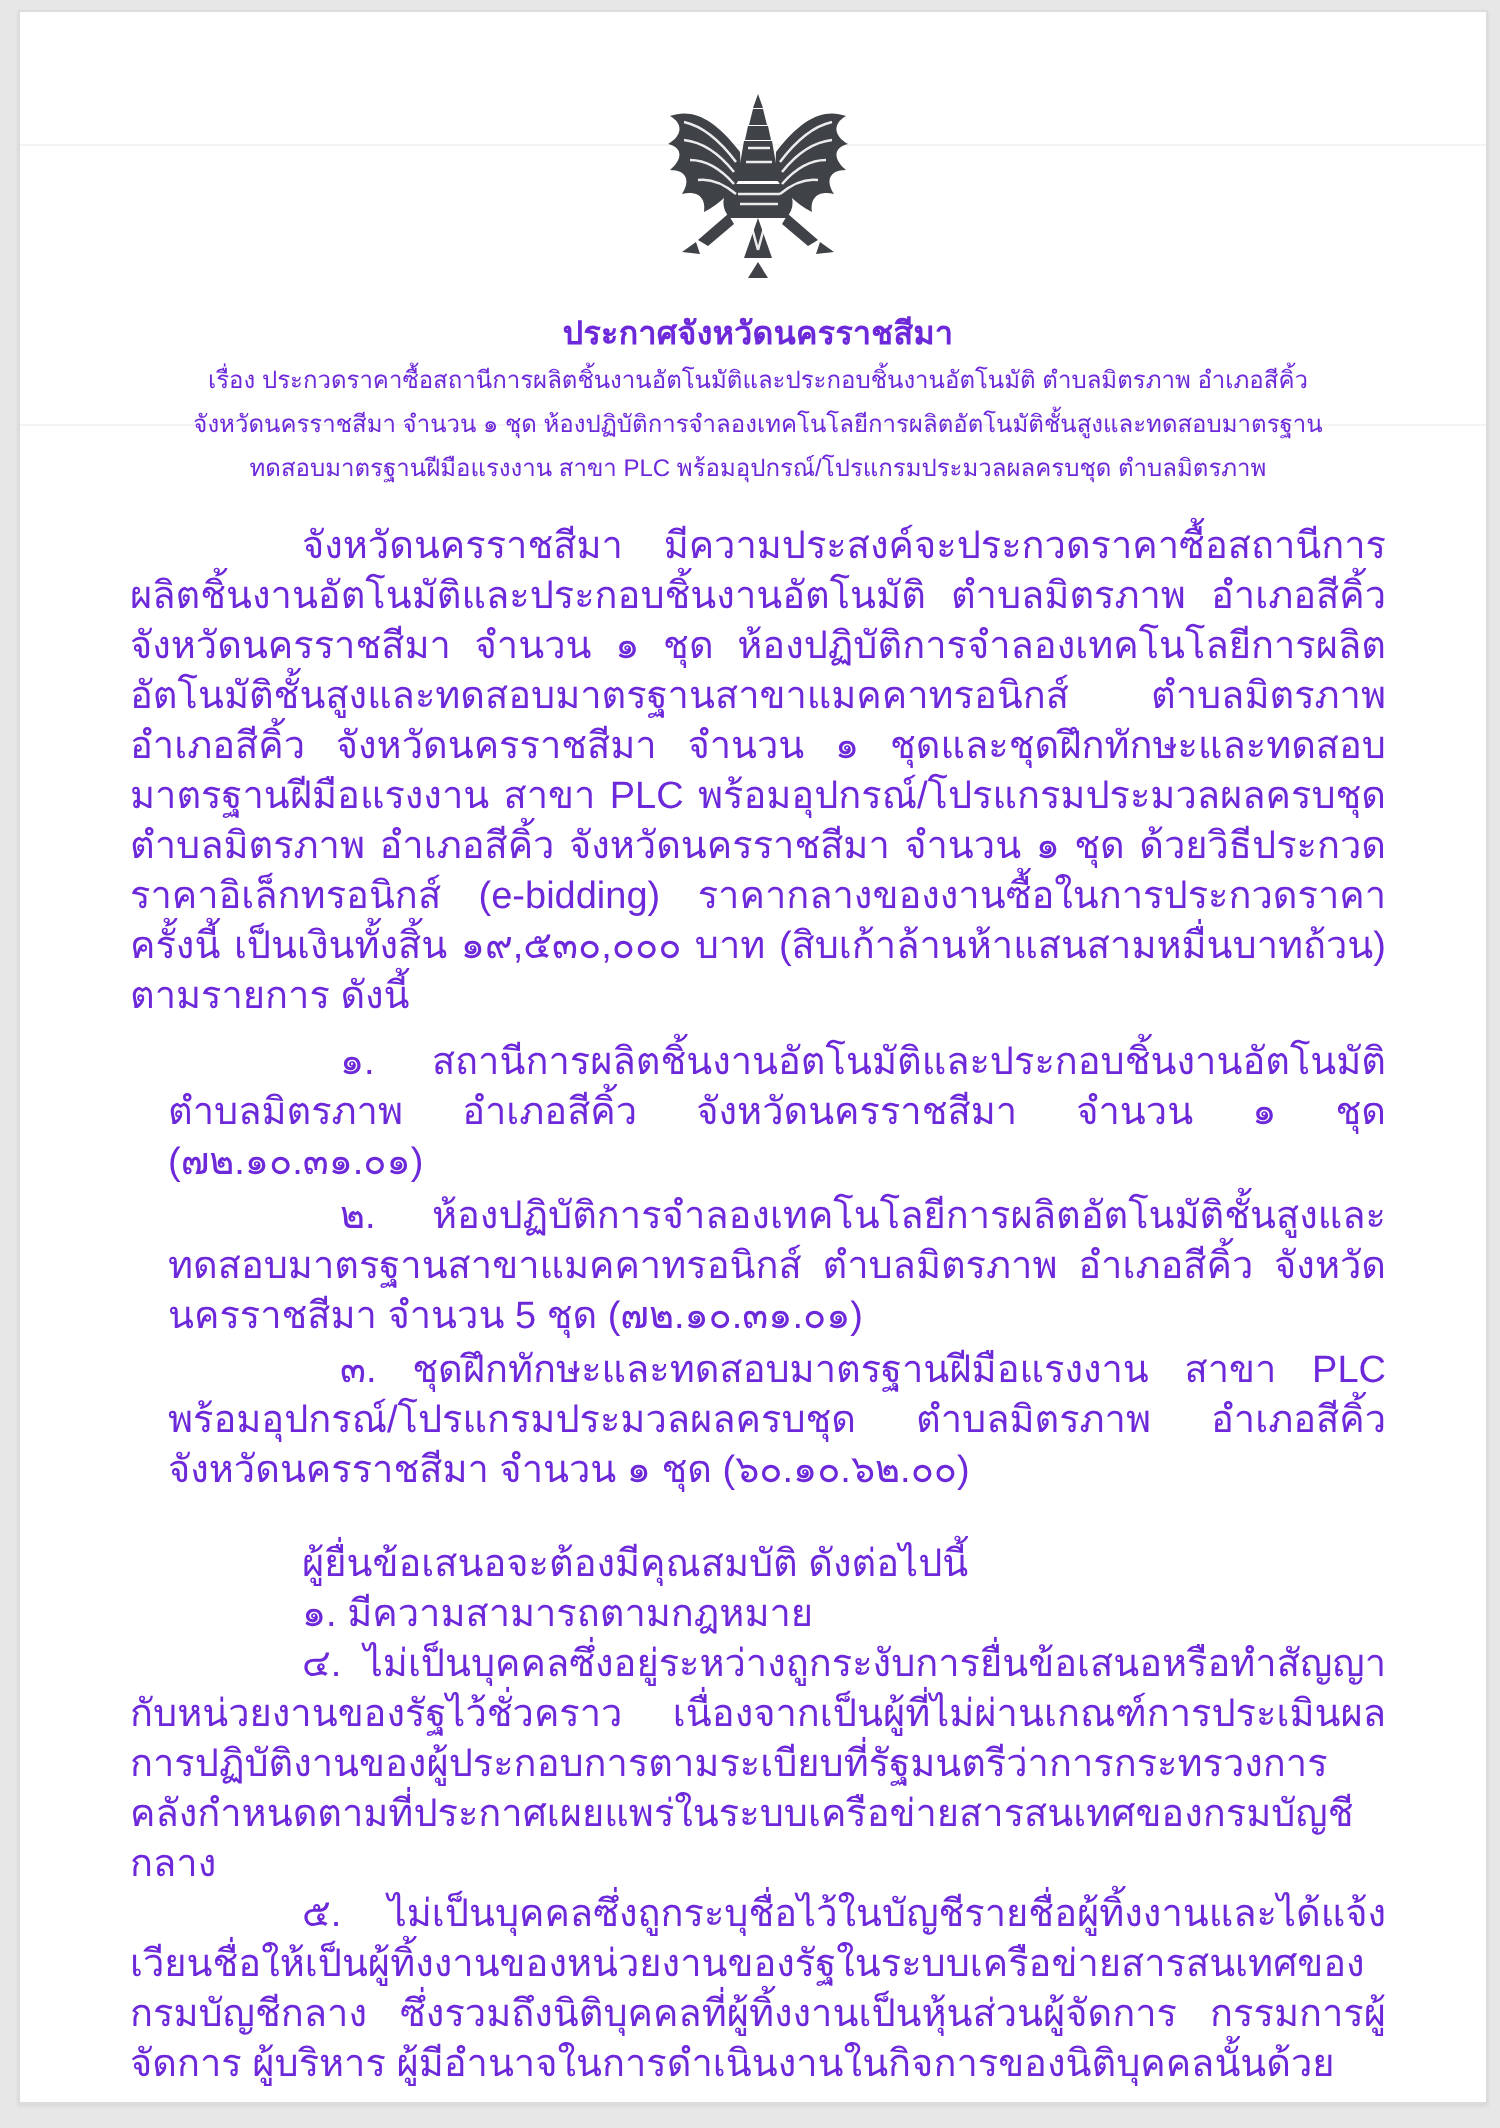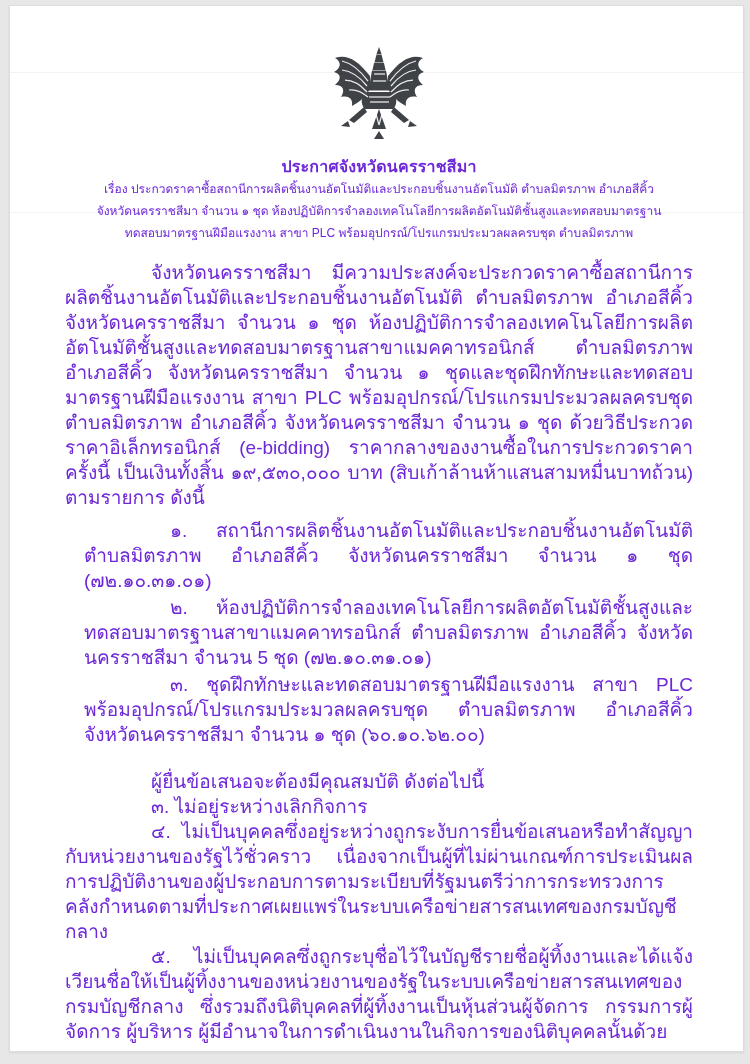--- a/index.html
+++ b/index.html
@@ -128,20 +128,20 @@
 
     <div class="items">
       <p class="body-text indent"><span>๑.</span> <span>สถานีการผลิตชิ้นงานอัตโนมัติและประกอบชิ้นงานอัตโนมัติ ตำบลมิตรภาพ อำเภอสีคิ้ว จังหวัดนครราชสีมา  จำนวน ๑ ชุด (๗๒.๑๐.๓๑.๐๑)</span></p>
       <p class="body-text indent"><span>๒.</span> <span>ห้องปฏิบัติการจำลองเทคโนโลยีการผลิตอัตโนมัติชั้นสูงและทดสอบมาตรฐานสาขาแมคคาทรอนิกส์ ตำบลมิตรภาพ อำเภอสีคิ้ว จังหวัดนครราชสีมา  จำนวน 5 ชุด  (๗๒.๑๐.๓๑.๐๑)</span></p>
       <p class="body-text indent"><span>๓.</span> <span>ชุดฝึกทักษะและทดสอบมาตรฐานฝีมือแรงงาน สาขา PLC พร้อมอุปกรณ์/โปรแกรมประมวลผลครบชุด ตำบลมิตรภาพ อำเภอสีคิ้ว จังหวัดนครราชสีมา จำนวน ๑ ชุด (๖๐.๑๐.๖๒.๐๐)</span></p>
     </div>
 
     <p class="body-text indent qual-header">ผู้ยื่นข้อเสนอจะต้องมีคุณสมบัติ ดังต่อไปนี้</p>
 
     <div class="quals">
-      <p class="body-text indent"><span>๓.</span> <span>ไม่อยู่ระหว่างเลิกกิจการ</span></p>
+      <p class="body-text indent"><span>๑.</span> <span>มีความสามารถตามกฎหมาย</span></p>
       <p class="body-text indent"><span>๔.</span> <span>ไม่เป็นบุคคลซึ่งอยู่ระหว่างถูกระงับการยื่นข้อเสนอหรือทำสัญญากับหน่วยงานของรัฐไว้ชั่วคราว เนื่องจากเป็นผู้ที่ไม่ผ่านเกณฑ์การประเมินผลการปฏิบัติงานของผู้ประกอบการตามระเบียบที่รัฐมนตรีว่าการกระทรวงการคลังกำหนดตามที่ประกาศเผยแพร่ในระบบเครือข่ายสารสนเทศของกรมบัญชีกลาง</span></p>
       <p class="body-text indent"><span>๕.</span> <span>ไม่เป็นบุคคลซึ่งถูกระบุชื่อไว้ในบัญชีรายชื่อผู้ทิ้งงานและได้แจ้งเวียนชื่อให้เป็นผู้ทิ้งงานของหน่วยงานของรัฐในระบบเครือข่ายสารสนเทศของกรมบัญชีกลาง ซึ่งรวมถึงนิติบุคคลที่ผู้ทิ้งงานเป็นหุ้นส่วนผู้จัดการ กรรมการผู้จัดการ ผู้บริหาร ผู้มีอำนาจในการดำเนินงานในกิจการของนิติบุคคลนั้นด้วย</span></p>
 
     </div>
 
   </div>
 </div>
 
 </body></html>

